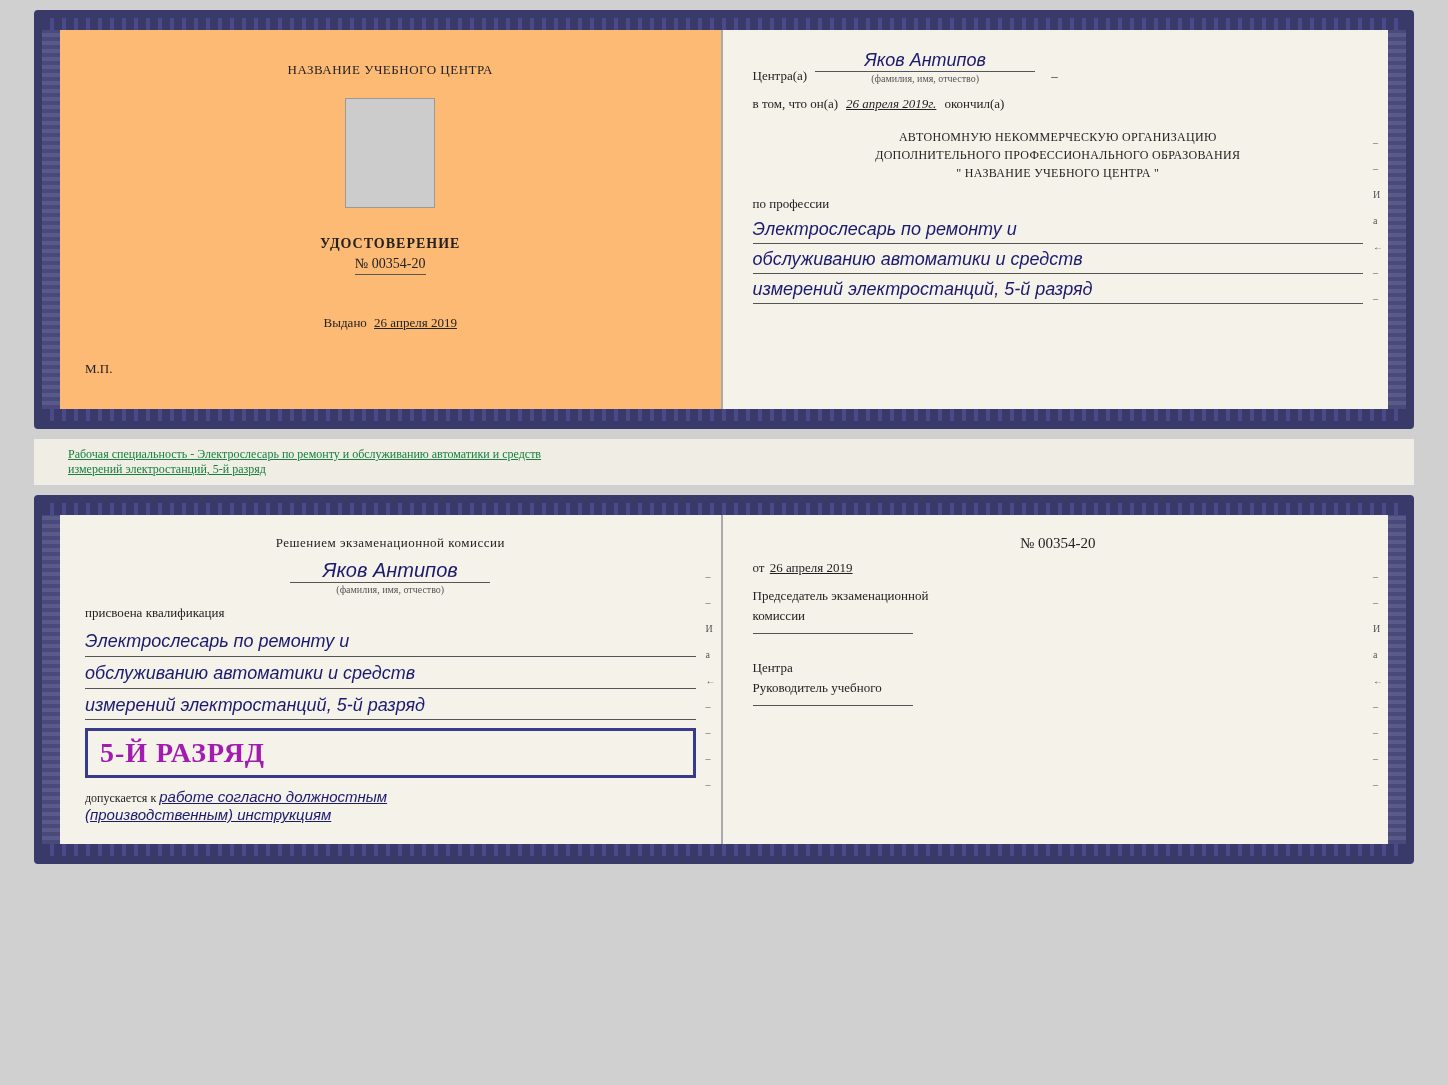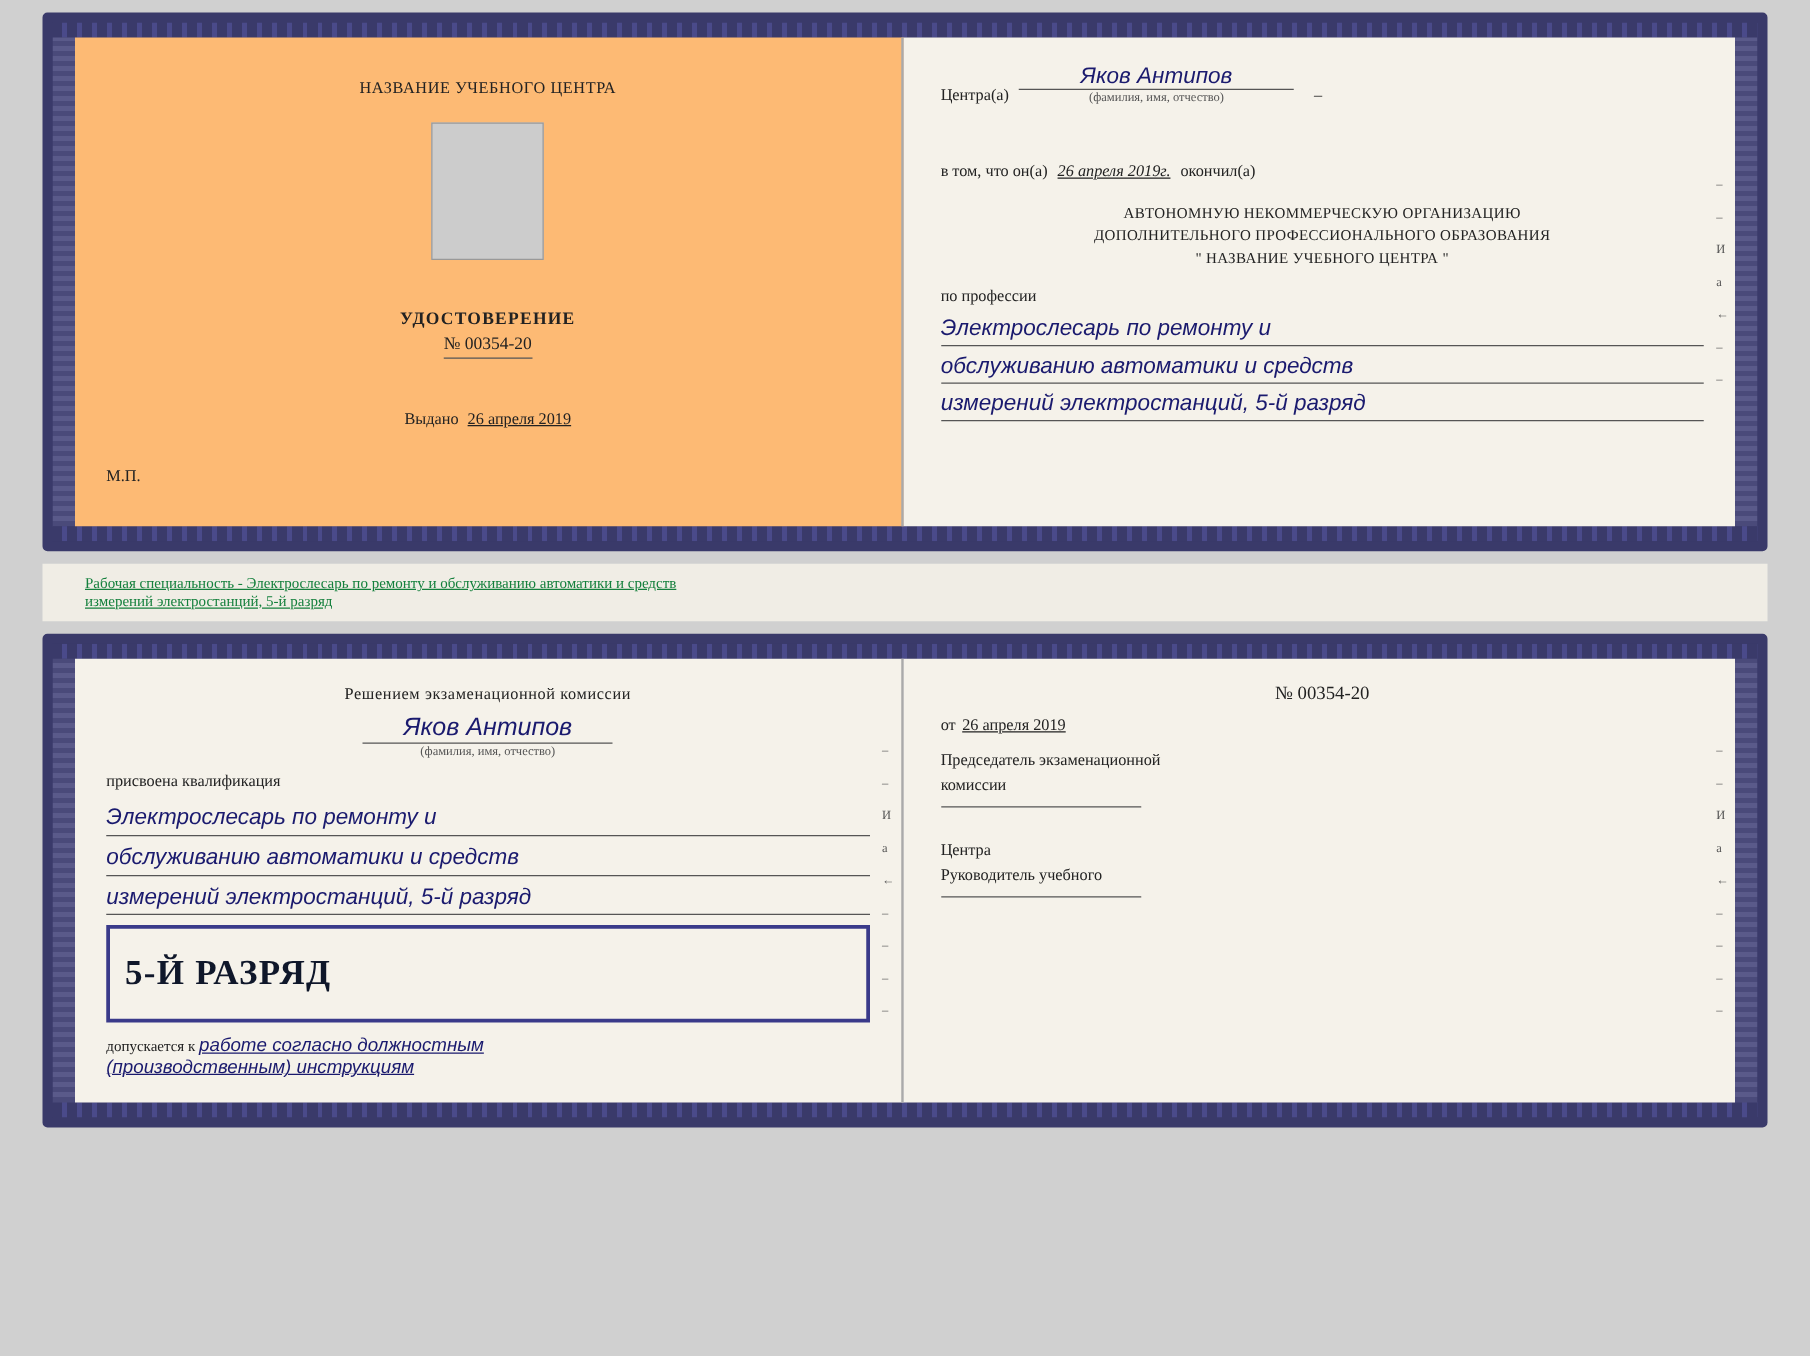--- a/index.html
+++ b/index.html
@@ -67,21 +67,21 @@
     .photo-placeholder {
       width: 90px;
       height: 110px;
       background: #ccc;
       border: 1px solid #999;
       margin: 10px auto;
     }
 
     .udostoverenie-block {
       text-align: center;
-      margin-top: 30px;
+      margin-top: 18px;
     }
 
     .udostoverenie-title {
       font-size: 14px;
       font-weight: bold;
       text-transform: uppercase;
       letter-spacing: 1px;
       color: #222;
     }
 
@@ -222,23 +222,23 @@
       color: #1a1a6e;
       font-style: italic;
       border-bottom: 1px solid #555;
       margin-bottom: 2px;
       line-height: 1.6;
     }
 
     .razryad-box {
       border: 3px solid #3a3a8a;
       display: inline-block;
-      padding: 20px 12px;
+      padding: 6px 12px;
       margin: 6px 0;
-      color: #0f172a;
+      color: #a21caf;
       font-size: 28px;
       font-weight: bold;
       text-transform: uppercase;
       letter-spacing: 1px;
     }
 
     .dopuskaetsya {
       font-size: 12px;
       color: #222;
       margin-top: 4px;
@@ -353,21 +353,21 @@
         <div style="display:flex; flex-direction:column; align-items:center;">
           <span class="handwritten">Яков Антипов</span>
           <span style="font-size:10px; color:#555; border-top:1px solid #555; text-align:center; padding-top:1px; width:220px;">(фамилия, имя, отчество)</span>
         </div>
         <span style="font-size:13px; color:#222; margin-left:8px;">–</span>
       </div>
 
       <div style="display:flex; align-items:flex-end; gap:8px; margin-top:8px; margin-bottom:8px;">
         <span style="font-size:13px; color:#222;">в том, что он(а)</span>
         <span style="font-style:italic; text-decoration:underline; font-size:13px; color:#222;">26 апреля 2019г.</span>
-        <span style="font-size:13px; color:#222;margin-top:33px;">окончил(а)</span>
+        <span style="font-size:13px; color:#222;">окончил(а)</span>
       </div>
 
       <div class="right-block-title">
         <div>АВТОНОМНУЮ НЕКОММЕРЧЕСКУЮ ОРГАНИЗАЦИЮ</div>
         <div>ДОПОЛНИТЕЛЬНОГО ПРОФЕССИОНАЛЬНОГО ОБРАЗОВАНИЯ</div>
         <div>"    НАЗВАНИЕ УЧЕБНОГО ЦЕНТРА    "</div>
       </div>
 
       <div style="font-size:13px; color:#222; margin-top:6px; margin-bottom:4px;">по профессии</div>
       <div class="profession-text">Электрослесарь по ремонту и</div>

